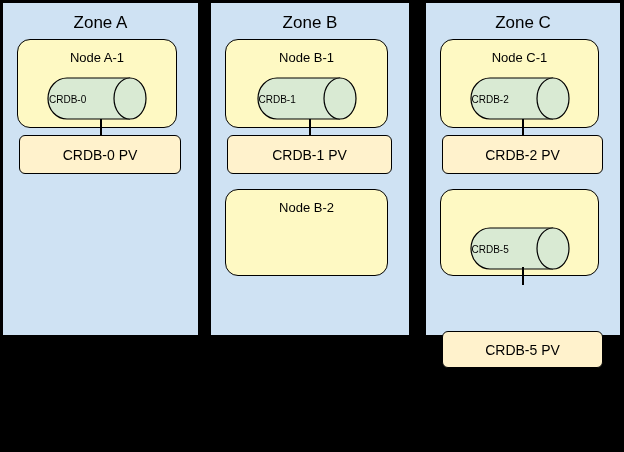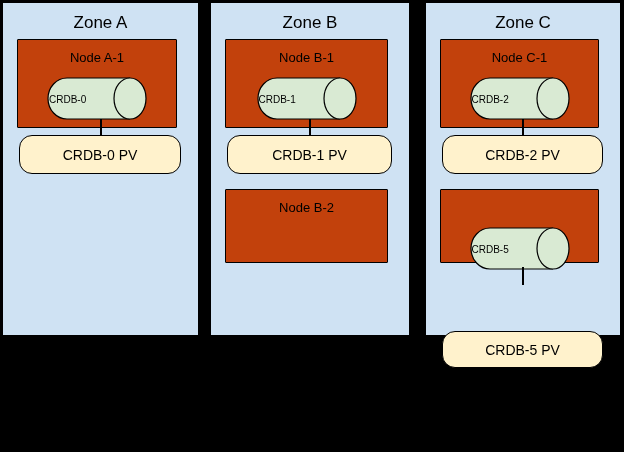--- a/index.html
+++ b/index.html
@@ -30,28 +30,28 @@
   .zone-title {
     position: absolute;
     top: 11px; left: 0; right: 0;
     text-align: center;
     font-size: 17px;
     line-height: 18px;
   }
   .node {
     position: absolute;
     left: 14px; right: 21px;
-    background: #c2410c;
+    background: #fef9c3;
     border: 1px solid #000000;
-    border-radius: 1px;
+    border-radius: 13px;
     box-sizing: border-box;
     z-index: 1;
   }
   .node-1 { top: 36px;  height: 89px; }
-  .node-2 { top: 186px; height: 74px; padding-left: 24px; }
+  .node-2 { top: 186px; height: 87px; padding-left: 24px; }
   .node-title {
     position: absolute;
     top: 9px; left: 0; right: 0;
     text-align: center;
     font-size: 13px;
     line-height: 18px;
   }
   .cylinder {
     position: absolute;
     top: 37px;
@@ -82,21 +82,21 @@
     background: #000000;
     z-index: 3;
   }
   .conn-1 { top: 116px; height: 17px; }
   .conn-2 { top: 264px; height: 18px; }
   .pv {
     position: absolute;
     left: 16px; right: 17px;
     background: #fff2cc;
     border: 1px solid #000000;
-    border-radius: 13px;
+    border-radius: 6px;
     box-sizing: border-box;
     display: flex;
     align-items: center;
     justify-content: center;
     font-size: 14px;
     z-index: 2;
   }
   .pv-1 { top: 132px; height: 39px; }
   .pv-2 { top: 284px; height: 37px; margin-top: 44px; }
 </style>

